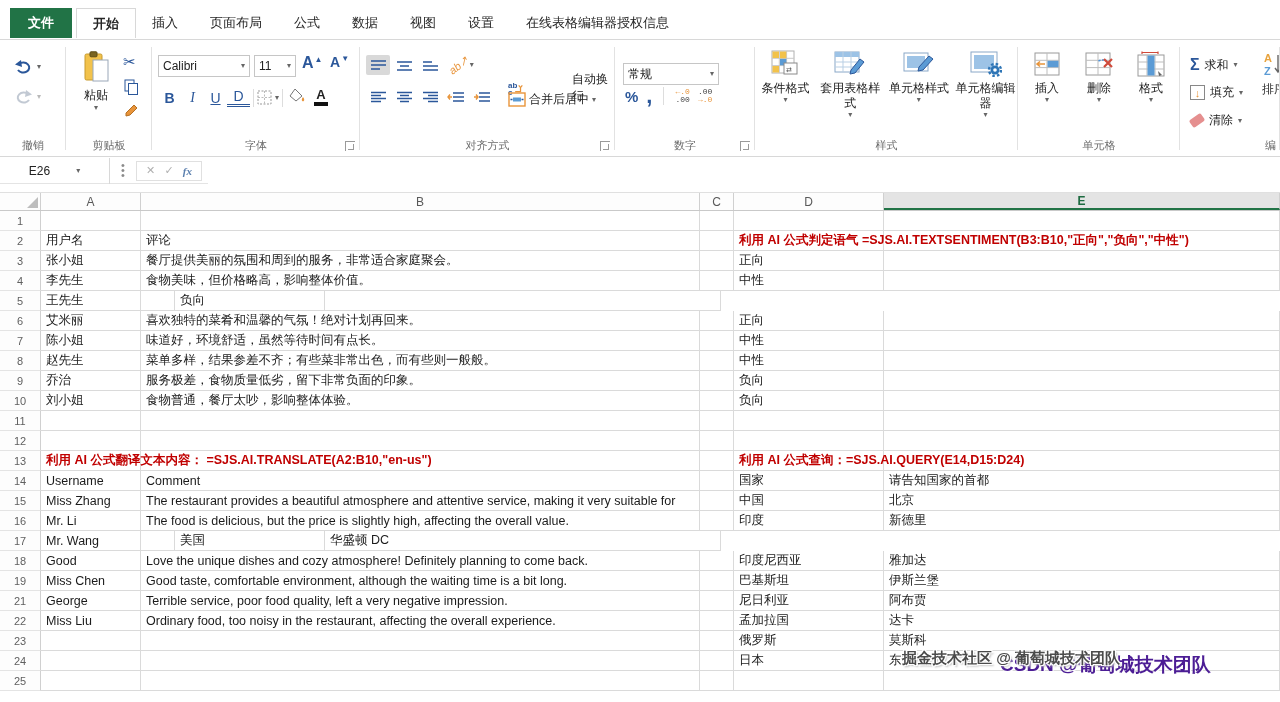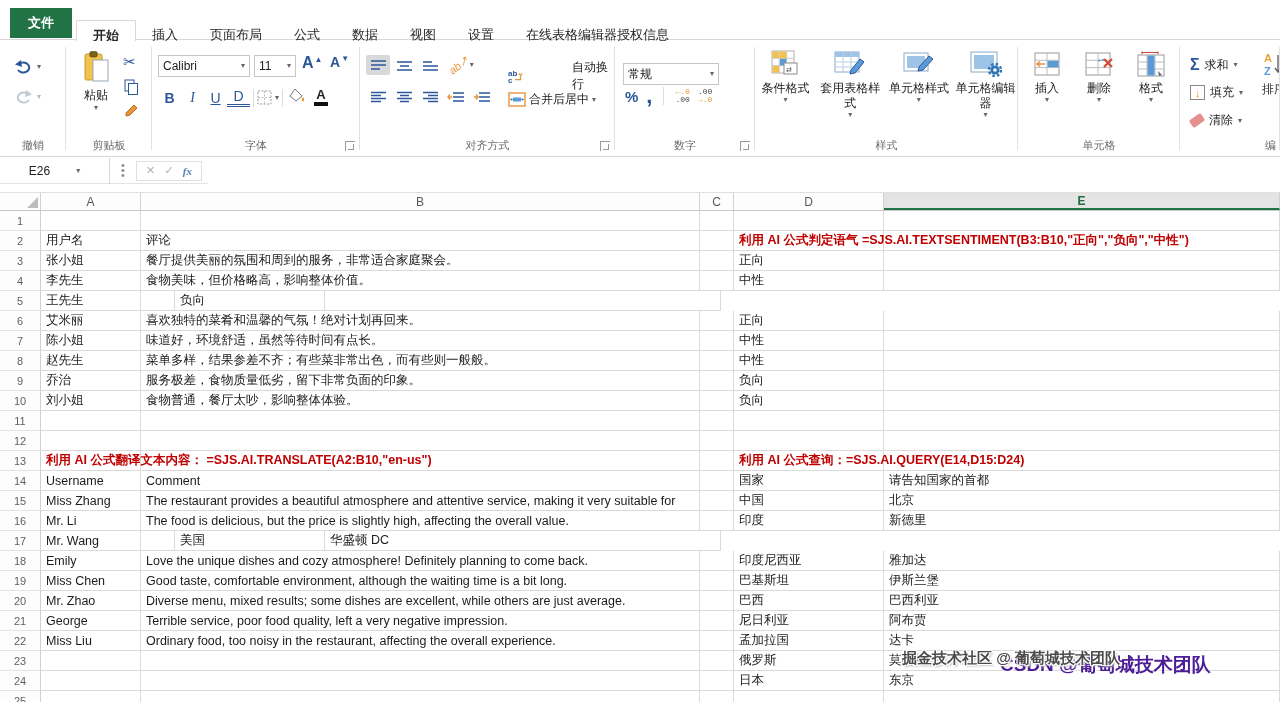--- a/index.html
+++ b/index.html
@@ -5,21 +5,21 @@
   * { margin:0; padding:0; box-sizing:border-box; }
   html,body { width:1280px; height:702px; overflow:hidden; background:#fff;
     font-family:"Liberation Sans", sans-serif; }
   .abs { position:absolute; }
   #stage { position:relative; width:1280px; height:702px; background:#fff; overflow:hidden; }
 
   
   #menubar { left:0; top:0; width:1280px; height:40px; background:#fff; border-bottom:1px solid #d8d8d8; }
   #file-btn { left:10px; top:8px; width:62px; height:30px; background:#217346; color:#fff;
     font-size:13px; font-weight:bold; display:flex; align-items:center; justify-content:center; cursor:pointer; }
-  #menu-tabs { left:76px; top:20px; height:30px; display:flex; }
+  #menu-tabs { left:76px; top:8px; height:30px; display:flex; }
   .mtab { padding:0 16px; height:30px; display:flex; align-items:center; font-size:13px; color:#262626; cursor:pointer; }
   .mtab.active { background:#fff; border:1px solid #d8d8d8; border-bottom:none; font-weight:bold; }
 
   
   #ribbon { left:0; top:41px; width:1280px; height:116px; background:#fff; border-bottom:1px solid #d8d8d8; display:flex; overflow:hidden; }
   .rgroup { position:relative; height:100%; flex:0 0 auto; }
   .rgroup:after { content:""; position:absolute; right:0; top:6px; bottom:6px; width:1px; background:#e2e2e2; }
   .glabel { position:absolute; bottom:3px; left:0; right:0; text-align:center; font-size:11px; color:#6b6b6b; }
   .launcher { position:absolute; right:5px; bottom:5px; width:10px; height:10px; border-left:1px solid #9a9a9a; border-top:1px solid #9a9a9a; }
   .launcher:after { content:""; position:absolute; right:1px; bottom:1px; width:5px; height:5px; border-right:1px solid #9a9a9a; border-bottom:1px solid #9a9a9a; }
@@ -267,21 +267,21 @@
               <path d="M5 6 L1 6 M3 3.5 L1 6 L3 8.5" stroke="#e8943a" stroke-width="1.4" fill="none"></path>
             </svg>
         </div>
         <div class="albtn">
           <svg width="18" height="13">
               <path d="M6 2 H17 M6 6 H17 M6 10 H17" stroke="#2b579a" stroke-width="1.6"></path>
               <path d="M1 6 L5 6 M3 3.5 L5 6 L3 8.5" stroke="#e8943a" stroke-width="1.4" fill="none"></path>
             </svg>
         </div>
       </div>
-      <div class="abs smallbtn" style="left:148px;top:18px;gap:48px;">
+      <div class="abs smallbtn" style="left:148px;top:30px;gap:48px;">
         <svg width="18" height="16" viewBox="0 0 18 16">
           <text x="0" y="8" font-size="9" fill="#2b579a" font-weight="bold">ab</text>
           <text x="0" y="16" font-size="9" fill="#2b579a" font-weight="bold">c</text>
           <path d="M8 12 H14 V7 M12 5 L14 7.5 L16 5" fill="none" stroke="#e8943a" stroke-width="1.4"></path>
         </svg>
         <span style="font-size:12px;color:#222;">自动换行</span>
       </div>
       <div class="abs smallbtn" style="left:148px;top:50px;">
         <svg width="18" height="15" viewBox="0 0 18 15">
           <rect x="1" y="1" width="16" height="13" fill="none" stroke="#e8943a" stroke-width="1.4"></rect>
@@ -672,21 +672,21 @@
         <div class="cell colD">
           <span class="ct">美国</span>
         </div>
         <div class="cell colE">
           <span class="ct">华盛顿 DC</span>
         </div>
       </div>
       <div class="grow">
         <div class="rowhead">18</div>
         <div class="cell colA">
-          <span class="ct">Emily</span>
+          <span class="ct">Good</span>
         </div>
         <div class="cell colB">
           <span class="ct">Love the unique dishes and cozy atmosphere! Definitely planning to come back.</span>
         </div>
         <div class="cell colC"></div>
         <div class="cell colD">
           <span class="ct">印度尼西亚</span>
         </div>
         <div class="cell colE">
           <span class="ct">雅加达</span>
@@ -699,36 +699,20 @@
         </div>
         <div class="cell colB">
           <span class="ct">Good taste, comfortable environment, although the waiting time is a bit long.</span>
         </div>
         <div class="cell colC"></div>
         <div class="cell colD">
           <span class="ct">巴基斯坦</span>
         </div>
         <div class="cell colE">
           <span class="ct">伊斯兰堡</span>
-        </div>
-      </div>
-      <div class="grow">
-        <div class="rowhead">20</div>
-        <div class="cell colA">
-          <span class="ct">Mr. Zhao</span>
-        </div>
-        <div class="cell colB">
-          <span class="ct">Diverse menu, mixed results; some dishes are excellent, while others are just average.</span>
-        </div>
-        <div class="cell colC"></div>
-        <div class="cell colD">
-          <span class="ct">巴西</span>
-        </div>
-        <div class="cell colE">
-          <span class="ct">巴西利亚</span>
         </div>
       </div>
       <div class="grow">
         <div class="rowhead">21</div>
         <div class="cell colA">
           <span class="ct">George</span>
         </div>
         <div class="cell colB">
           <span class="ct">Terrible service, poor food quality, left a very negative impression.</span>
         </div>

